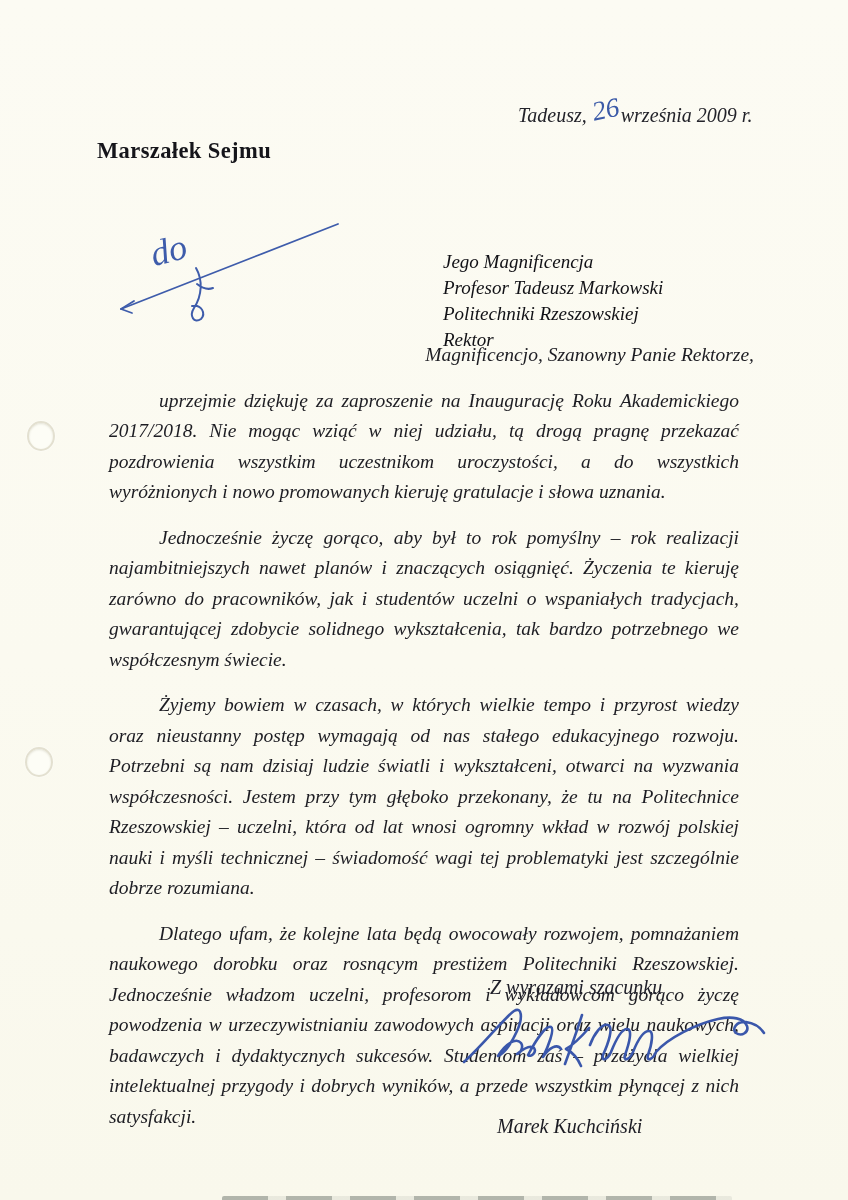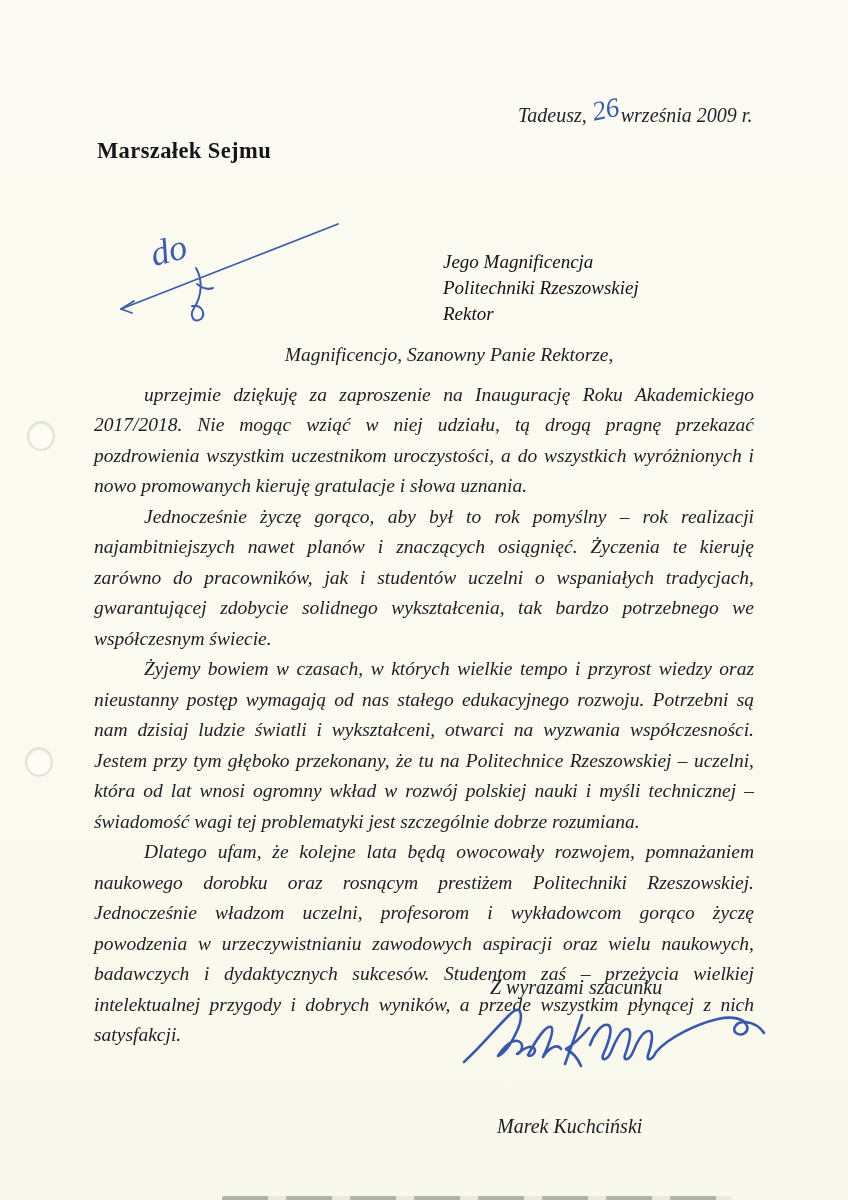--- a/index.html
+++ b/index.html
@@ -53,23 +53,23 @@
   }
 
   
   .letter-body {
     position: absolute; top: 340px; left: 94px; width: 660px;
     font-style: italic; font-size: 19.5px; line-height: 30.5px;
     text-align: justify;
     color: #1d1d23;
   }
   .letter-body .salutation {
-    text-indent: 50px; margin: 0 0 9px 0; text-align: center;
+    text-indent: 50px; margin: 0 0 9px 0; text-align: right;
   }
-  .letter-body p.para { margin: 0; text-indent: 50px; }
+  .letter-body p.para { margin: 15px; text-indent: 50px; }
 
   
   .closing {
     position: absolute; top: 976px; left: 490px;
     font-style: italic; font-size: 20px; color: #20202a;
   }
   .signature-svg { position: absolute; top: 1000px; left: 460px; }
   .signer-name {
     position: absolute; top: 1071px; left: 497px;
     font-style: italic; font-size: 20px; color: #1c1c24; margin-top: 44px;
@@ -112,20 +112,21 @@
     <g stroke="#3e5cab" fill="none" stroke-linecap="round" stroke-linejoin="round">
       <path d="M 228 6 L 11 91" stroke-width="1.8"></path>
       <path d="M 11 91 L 24 83 M 11 91 L 22 95" stroke-width="1.8"></path>
       <path d="M 86 50 C 93 62 92 78 84 90 C 79 98 84 106 91 101 C 96 96 92 86 82 88 M 87 66 C 92 70 98 72 103 70" stroke-width="2"></path>
     </g>
     <text x="42" y="44" font-size="36" font-style="italic" font-family="Liberation Serif, serif" fill="#3e5cab" transform="rotate(-14 60 38)">do</text>
   </svg>
 
   <div class="recipient">
     <div>Jego Magnificencja</div>
+    <div>Profesor Tadeusz Markowski</div>
     <div>Politechniki Rzeszowskiej</div>
     <div>Rektor</div>
   </div>
 
   <div class="letter-body">
     <p class="salutation">Magnificencjo, Szanowny Panie Rektorze,</p>
     <p class="para">uprzejmie dziękuję za zaproszenie na Inaugurację Roku Akademickiego 2017/2018. Nie mogąc wziąć w niej udziału, tą drogą pragnę przekazać pozdrowienia wszystkim uczestnikom uroczystości, a do wszystkich wyróżnionych i nowo promowanych kieruję gratulacje i słowa uznania.</p>
     <p class="para">Jednocześnie życzę gorąco, aby był to rok pomyślny – rok realizacji najambitniejszych nawet planów i znaczących osiągnięć. Życzenia te kieruję zarówno do pracowników, jak i studentów uczelni o wspaniałych tradycjach, gwarantującej zdobycie solidnego wykształcenia, tak bardzo potrzebnego we współczesnym świecie.</p>
     <p class="para">Żyjemy bowiem w czasach, w których wielkie tempo i przyrost wiedzy oraz nieustanny postęp wymagają od nas stałego edukacyjnego rozwoju. Potrzebni są nam dzisiaj ludzie światli i wykształceni, otwarci na wyzwania współczesności. Jestem przy tym głęboko przekonany, że tu na Politechnice Rzeszowskiej – uczelni, która od lat wnosi ogromny wkład w rozwój polskiej nauki i myśli technicznej – świadomość wagi tej problematyki jest szczególnie dobrze rozumiana.</p>
     <p class="para">Dlatego ufam, że kolejne lata będą owocowały rozwojem, pomnażaniem naukowego dorobku oraz rosnącym prestiżem Politechniki Rzeszowskiej. Jednocześnie władzom uczelni, profesorom i wykładowcom gorąco życzę powodzenia w urzeczywistnianiu zawodowych aspiracji oraz wielu naukowych, badawczych i dydaktycznych sukcesów. Studentom zaś – przeżycia wielkiej intelektualnej przygody i dobrych wyników, a przede wszystkim płynącej z nich satysfakcji.</p>

